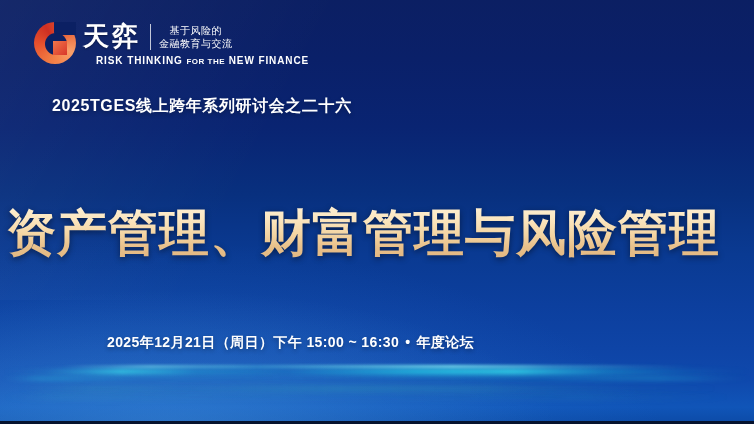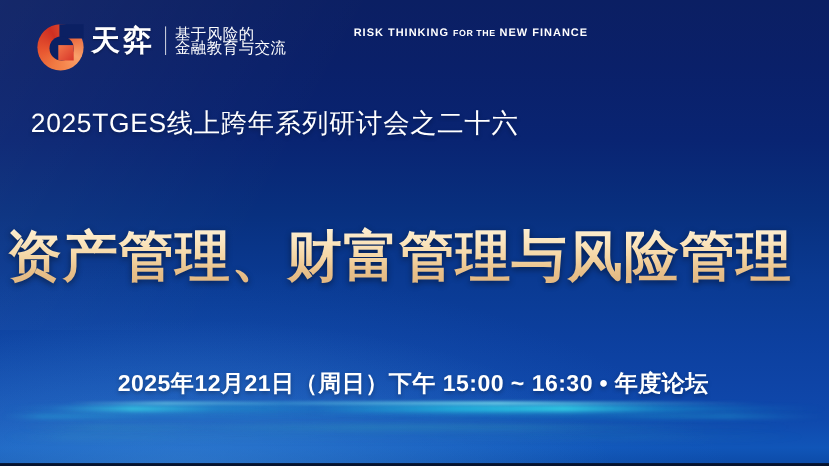--- a/index.html
+++ b/index.html
@@ -150,64 +150,65 @@
     background: #0b2063;
     border-bottom-left-radius: 3px;
   }
   .logo-mark .sq {
     position: absolute;
     left: 19px; top: 19px;
     width: 14px; height: 14px;
     background: linear-gradient(135deg,#f2764a,#d8372a);
   }
 
-  .logo-right { display: flex; flex-direction: row; gap: 48px; }
+  .logo-right { display: flex; flex-direction: column; }
   .logo-row { display: flex; align-items: center; }
   .logo-cn {
     color: #ffffff;
     font-size: 26px;
     font-weight: 700;
     letter-spacing: 3px;
     line-height: 30px;
     font-family: "Liberation Serif", "DejaVu Serif", serif;
     text-shadow: 0 1px 2px rgba(0,0,0,0.35);
   }
   .logo-div {
     width: 1px;
     height: 26px;
     background: rgba(255,255,255,0.75);
     margin: 0 8px 0 9px;
   }
   .logo-sub {
     display: flex; flex-direction: column;
     color: #ffffff;
-    font-size: 14px;
+    font-size: 10px;
     line-height: 13px;
     letter-spacing: 0.5px;
     font-weight: 500;
+    align-items: center;
   }
   .logo-tag {
     margin-top: 3px;
     margin-left: 13px;
     color: #ffffff;
     font-size: 10px;
     font-weight: 700;
     letter-spacing: 0.9px;
     white-space: nowrap;
   }
   .logo-tag .sm { font-size: 8px; letter-spacing: 0.5px; }
 
   
   .subtitle {
     position: absolute;
-    left: 28px;
+    left: 52px;
     top: 96px;
     color: #ffffff;
-    font-size: 24px;
-    font-weight: 400;
+    font-size: 16px;
+    font-weight: 700;
     letter-spacing: 0.6px;
     white-space: nowrap;
     text-shadow: 0 2px 4px rgba(0,0,0,0.30);
   }
 
   
   .main-title {
     position: absolute;
     left: 6px;
     top: 204px;
@@ -229,21 +230,21 @@
     -webkit-text-fill-color: transparent;
     filter: drop-shadow(0 2px 3px rgba(0,0,0,0.45));
   }
 
   
   .dateline {
     position: absolute;
     left: 107px;
     top: 334px;
     color: #ffffff;
-    font-size: 21px;
+    font-size: 14px;
     font-weight: 700;
     letter-spacing: 0.4px;
     white-space: nowrap;
     text-shadow: 0 2px 4px rgba(0,0,0,0.32);
   }
   .dateline .dot { padding: 0 6px; }
 </style>
 </head>
 <body>
 

